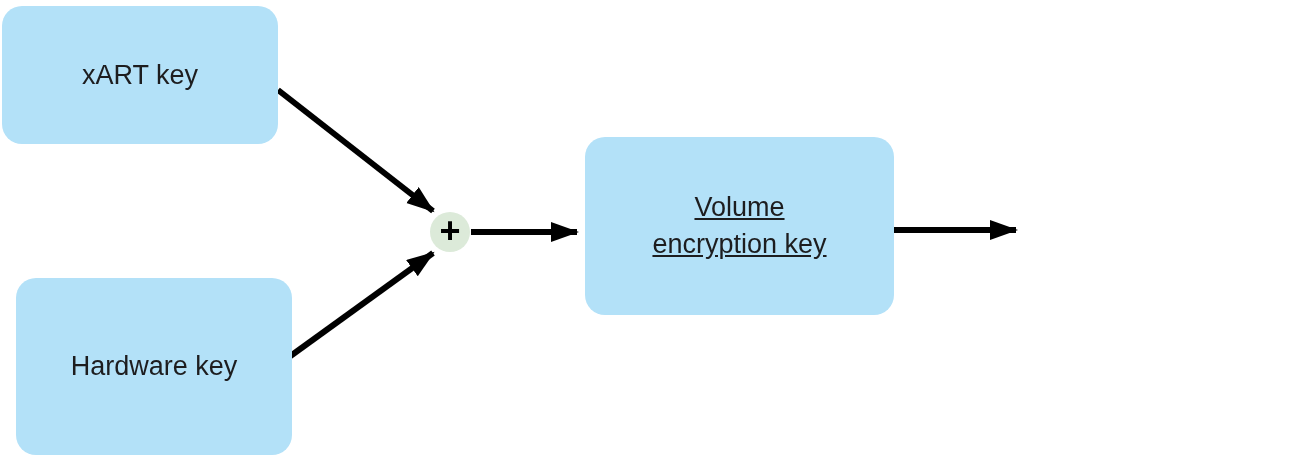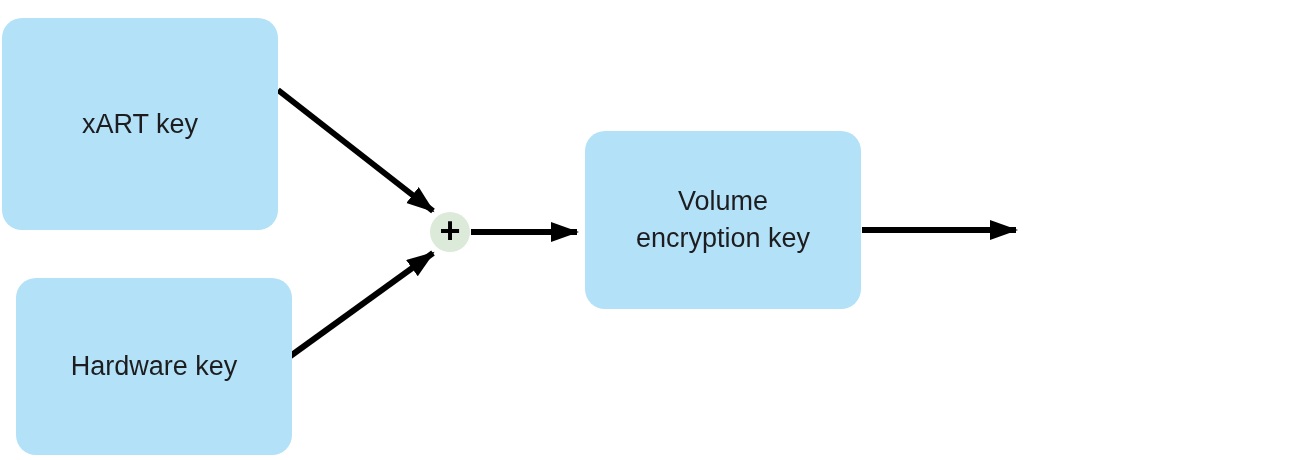--- a/index.html
+++ b/index.html
@@ -41,23 +41,23 @@
     text-align: center;
     color: var(--text-color);
     font-size: 27px;
     line-height: 37px;
     font-weight: 400;
   }
   .node .node-label {
     display: inline-block;
     max-width: 190px;
   }
-  .node-xart     { left: 2px;    top: 18px;   width: 276px; height: 212px; }
+  .node-xart     { left: 2px;    top: 6px;   width: 276px; height: 138px; }
   .node-hardware { left: 16px;    top: 278px; width: 276px; height: 177px; }
-  .node-vek      { left: 585px;  top: 131px; width: 276px; height: 178px; }
+  .node-vek      { left: 585px;  top: 137px; width: 309px; height: 178px; text-decoration: underline; }
   .node-vdata    { left: 1025px; top: 141px; width: 276px; height: 178px; }
   .combiner {
     position: absolute;
     left: 430px;
     top: 212px;
     width: 40px;
     height: 40px;
     border-radius: 50%;
     background: var(--combiner-fill);
     display: flex;

